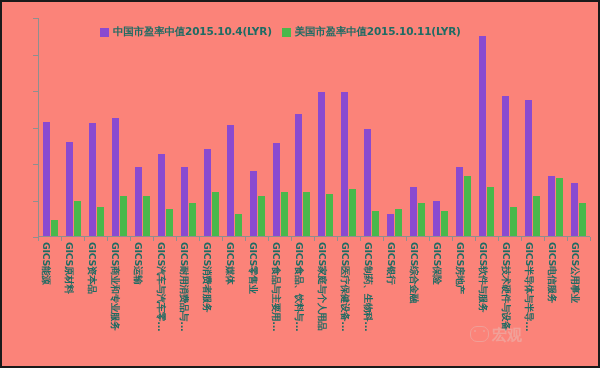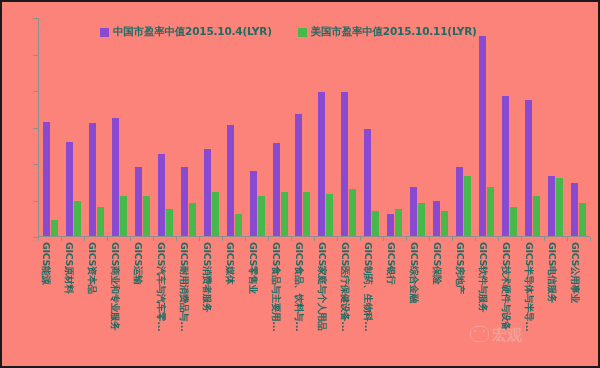--- a/index.html
+++ b/index.html
@@ -22,21 +22,21 @@
   }
   
   #legend {
     position: absolute;
     left: 100px;
     top: 23px;
     width: 420px;
     height: 18px;
     display: flex;
     align-items: center;
-    gap: 26px;
+    gap: 10px;
   }
   .legend-entry {
     display: flex;
     align-items: center;
     gap: 4px;
     white-space: nowrap;
   }
   .legend-swatch {
     width: 9px;
     height: 9px;

